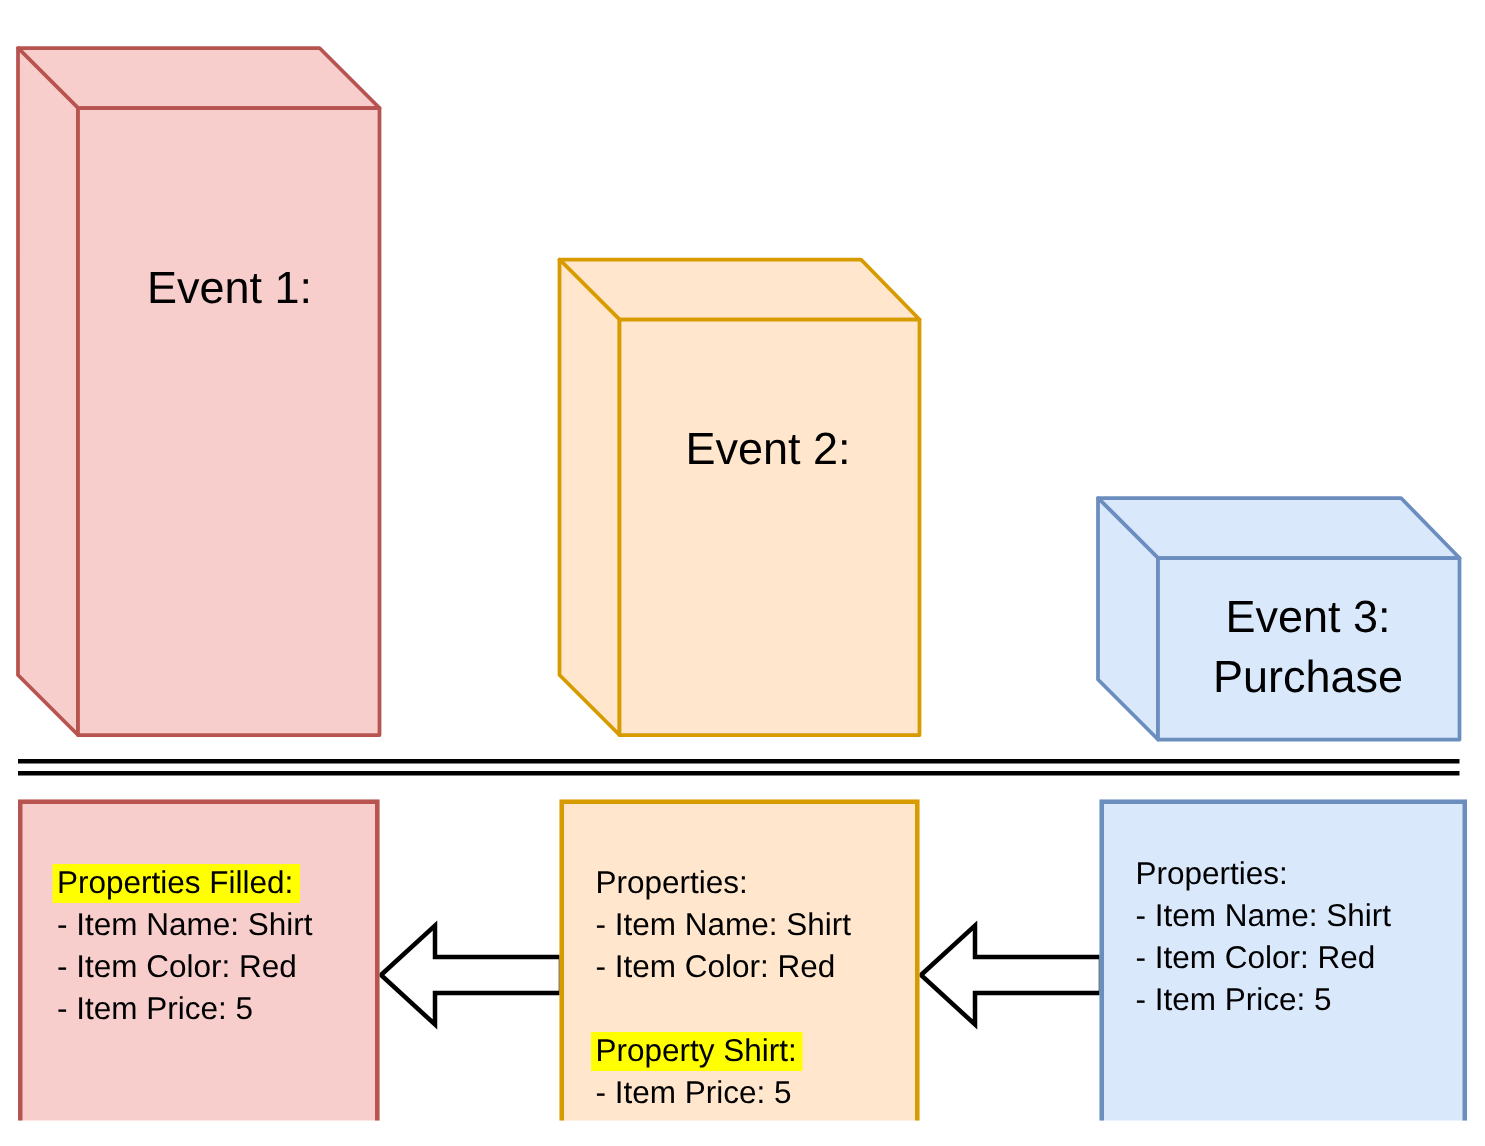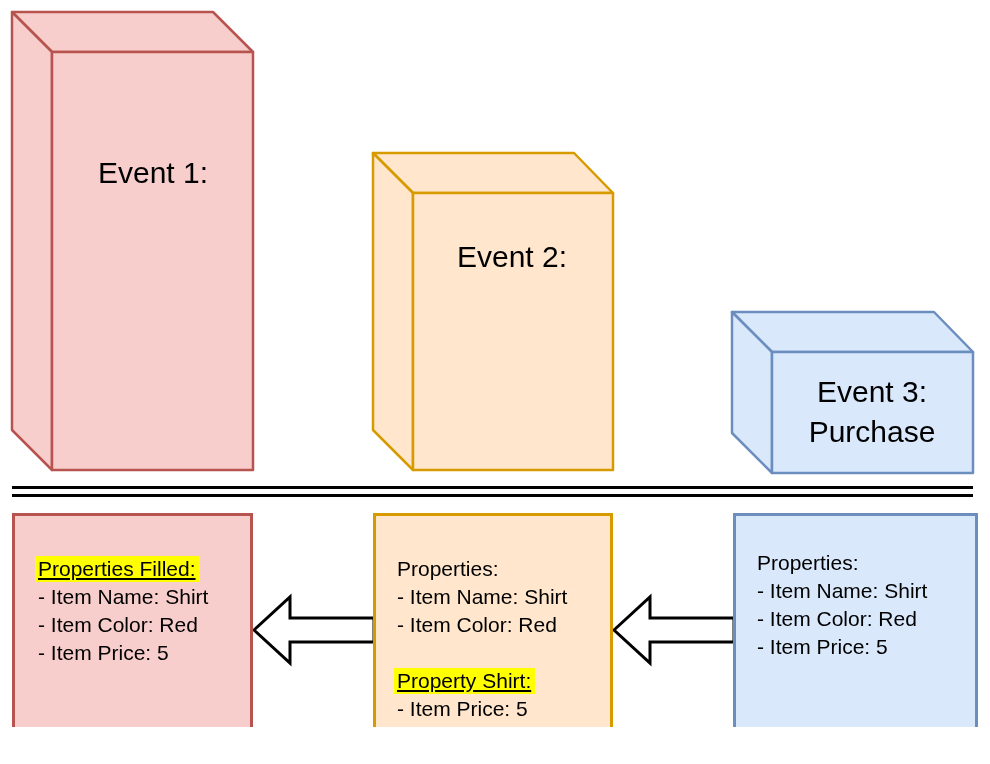--- a/index.html
+++ b/index.html
@@ -2,50 +2,49 @@
 <html style="--event1_fill: #f8cecc; --event1_stroke: #b85450; --event2_fill: #ffe6cc; --event2_stroke: #d79b00; --event3_fill: #dae8fc; --event3_stroke: #6c8ebf; --highlight: #ffff00; --arrow_fill: #ffffff; --line_color: #000000; --text_color: #000000; --background: #ffffff;"><head>
 <meta charset="utf-8">
 <style>
   html, body { margin: 0; padding: 0; }
   body {
     width: 990px; height: 764px;
     background: var(--background, #ffffff);
     font-family: "Liberation Sans", sans-serif;
     color: var(--text_color, #000000);
   }
-  .canvas { position: relative; width: 990px; height: 727px; overflow: hidden; }
+  .canvas { position: relative; width: 990px; height: 727px; overflow: hidden; margin-top: 20px; }
   .layer { position: absolute; left: 0; top: 0; }
 
   .cube-face { stroke-width: 2.5; stroke-linejoin: round; }
   .cube1 .cube-face { fill: var(--event1_fill); stroke: var(--event1_stroke); }
   .cube2 .cube-face { fill: var(--event2_fill); stroke: var(--event2_stroke); }
   .cube3 .cube-face { fill: var(--event3_fill); stroke: var(--event3_stroke); }
 
   .sep-line { stroke: var(--line_color); stroke-width: 3; }
   .block-arrow { fill: var(--arrow_fill); stroke: var(--line_color); stroke-width: 3; stroke-linejoin: miter; }
 
   .event-label {
     position: absolute; width: 240px; text-align: center;
     font-size: 30px; line-height: 40px; white-space: nowrap;
   }
   .event-label-1 { left: 33px;  top: 153px; }
-  .event-label-2 { left: 392px; top: 237px; }
+  .event-label-2 { left: 392px; top: 260px; }
   .event-label-3 { left: 752px; top: 372px; }
 
   .prop-box {
     position: absolute; box-sizing: border-box;
     font-size: 21px; line-height: 28px; white-space: nowrap;
   }
   .prop-box .line { height: 28px; }
   .spacer { height: 28px; }
   .hl {
     background: var(--highlight);
     padding: 1px 4px 2px 3px;
     margin-left: -3px;
-    text-decoration: underline;
   }
   .prop-box-1 {
     left: 12px; top: 513px; width: 241px; height: 237px;
     background: var(--event1_fill); border: 3px solid var(--event1_stroke);
     padding: 39px 0 0 23px;
   }
   .prop-box-2 {
     left: 373px; top: 513px; width: 240px; height: 239px;
     background: var(--event2_fill); border: 3px solid var(--event2_stroke);
     padding: 39px 0 0 21px;

